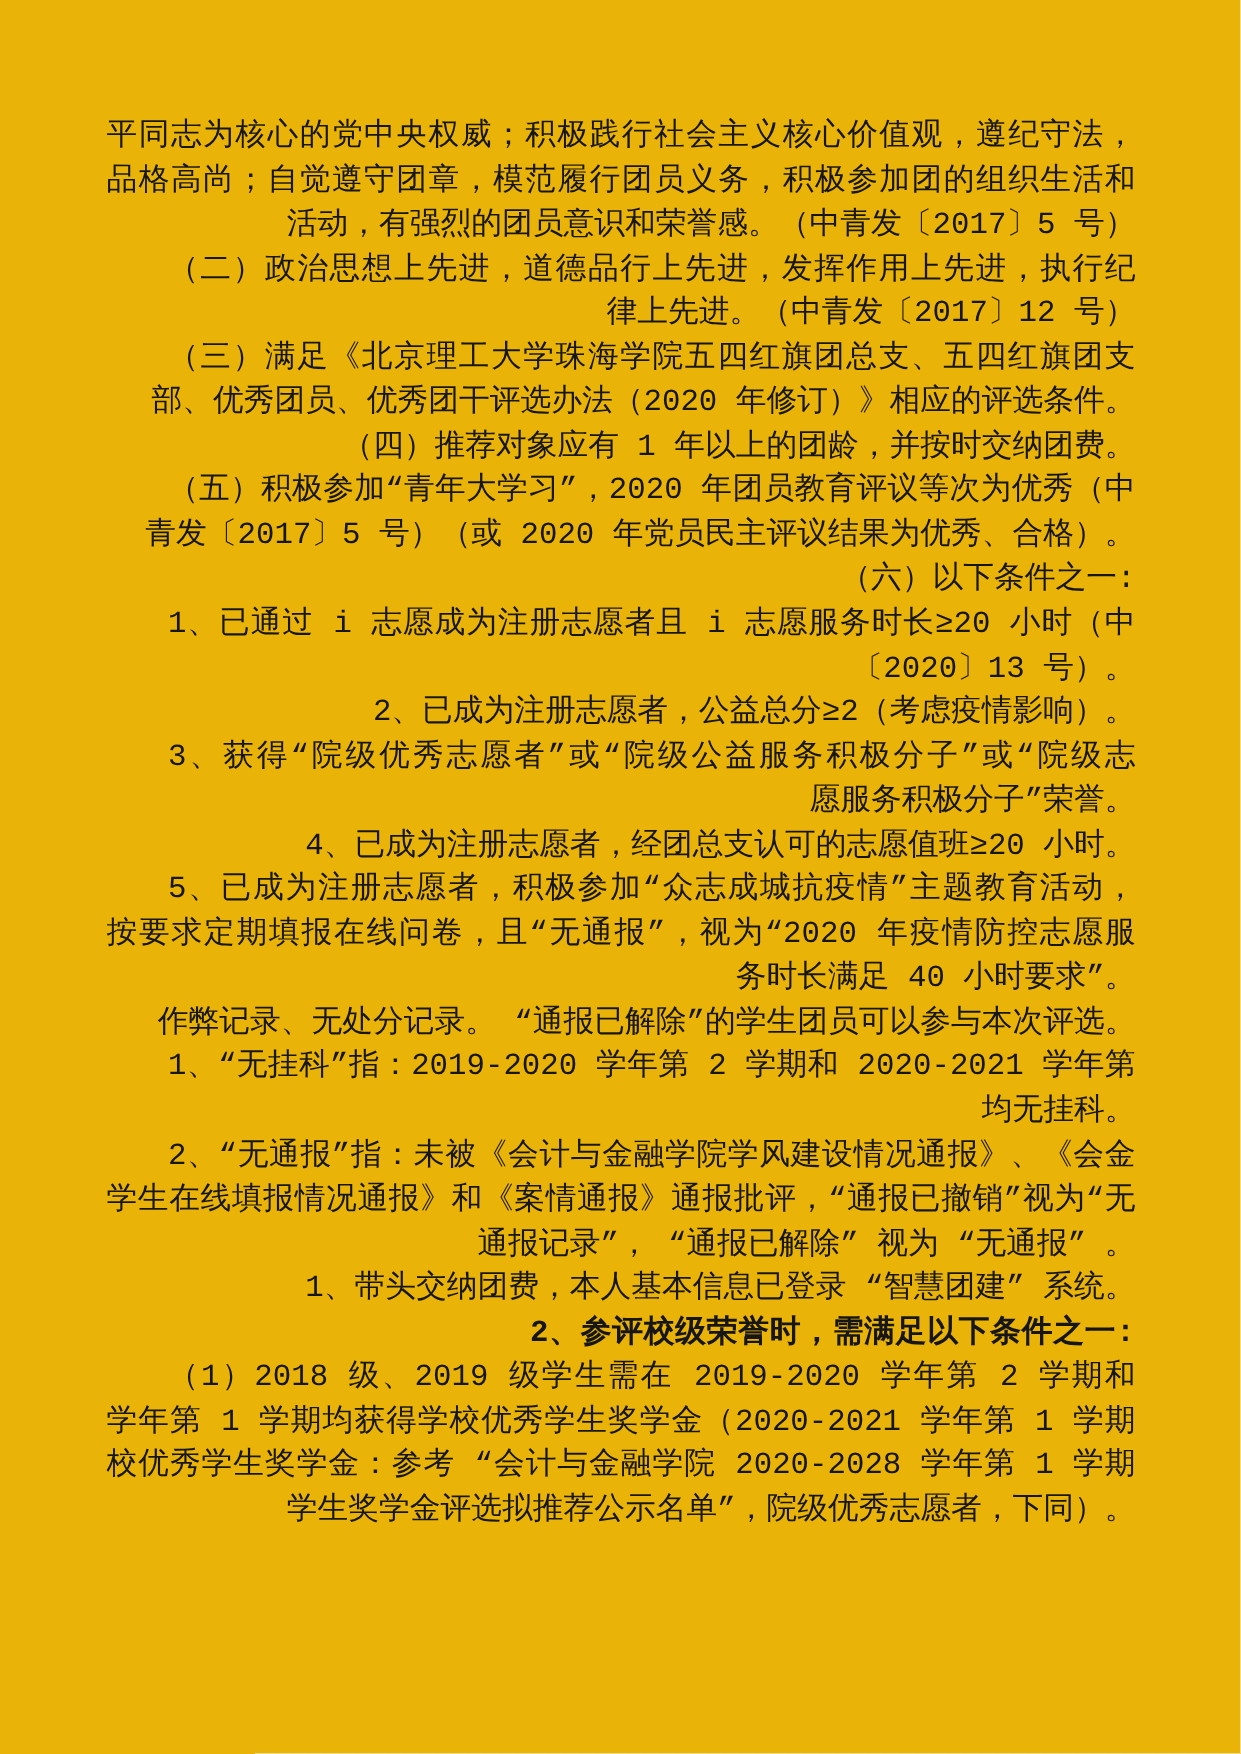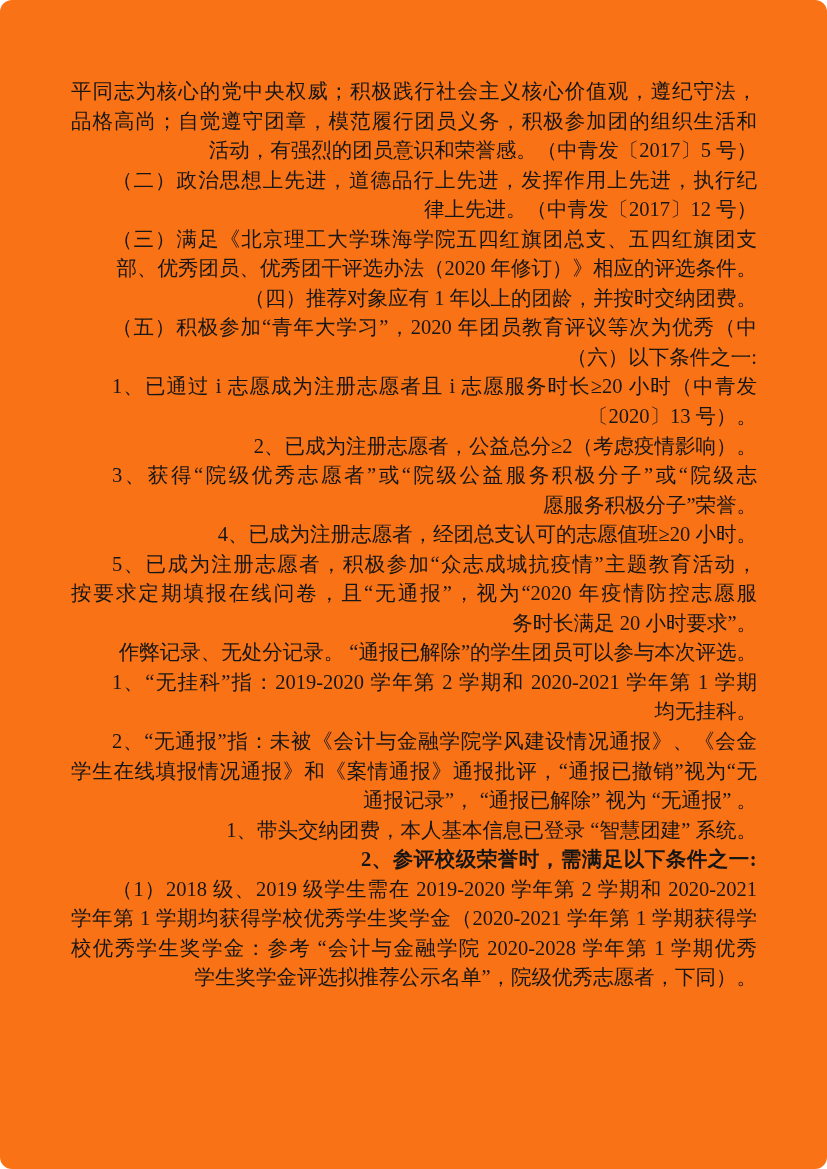--- a/index.html
+++ b/index.html
@@ -4,25 +4,24 @@
 <style>
   html, body {
     margin: 0;
     padding: 0;
     background: #ffffff;
   }
   .page {
     position: relative;
     width: 827px;
     height: 1169px;
-    background: #f97316;
+    background: #eab308;
     overflow: hidden;
-    font-family: Liberation Serif, serif;
+    font-family: Liberation Mono, monospace;
     color: #161616;
-    border-radius: 12px;
   }
   .doc {
     position: absolute;
     left: 71px;
     top: 77px;
     width: 686px;
     font-size: 20.5px;
     line-height: 29.55px;
   }
   p.line {
@@ -57,30 +56,31 @@
   <div class="doc">
     <p class="line fill">平同志为核心的党中央权威；积极践行社会主义核心价值观，遵纪守法，</p>
     <p class="line fill">品格高尚；自觉遵守团章，模范履行团员义务，积极参加团的组织生活和</p>
     <p class="line">活动，有强烈的团员意识和荣誉感。（中青发〔2017〕5 号）</p>
     <p class="line ind fill">（二）政治思想上先进，道德品行上先进，发挥作用上先进，执行纪</p>
     <p class="line">律上先进。（中青发〔2017〕12 号）</p>
     <p class="line ind fill">（三）满足《北京理工大学珠海学院五四红旗团总支、五四红旗团支</p>
     <p class="line">部、优秀团员、优秀团干评选办法（2020 年修订）》相应的评选条件。</p>
     <p class="line ind">（四）推荐对象应有 1 年以上的团龄，并按时交纳团费。</p>
     <p class="line ind fill">（五）积极参加“青年大学习”，2020 年团员教育评议等次为优秀（中</p>
+    <p class="line">青发〔2017〕5 号）（或 2020 年党员民主评议结果为优秀、合格）。</p>
     <p class="line ind">（六）以下条件之一:</p>
     <p class="line ind fill">1、已通过 i 志愿成为注册志愿者且 i 志愿服务时长≥20 小时（中青发</p>
     <p class="line">〔2020〕13 号）。</p>
     <p class="line ind">2、已成为注册志愿者，公益总分≥2（考虑疫情影响）。</p>
     <p class="line ind fill">3、获得“院级优秀志愿者”或“院级公益服务积极分子”或“院级志</p>
     <p class="line">愿服务积极分子”荣誉。</p>
     <p class="line ind">4、已成为注册志愿者，经团总支认可的志愿值班≥20 小时。</p>
     <p class="line ind fill">5、已成为注册志愿者，积极参加“众志成城抗疫情”主题教育活动，</p>
     <p class="line fill">按要求定期填报在线问卷，且“无通报”，视为“2020 年疫情防控志愿服</p>
-    <p class="line">务时长满足 20 小时要求”。</p>
+    <p class="line">务时长满足 40 小时要求”。</p>
     <p class="line">作弊记录、无处分记录。 “通报已解除”的学生团员可以参与本次评选。</p>
     <p class="line ind fill">1、“无挂科”指：2019-2020 学年第 2 学期和 2020-2021 学年第 1 学期</p>
     <p class="line">均无挂科。</p>
     <p class="line ind fill">2、“无通报”指：未被《会计与金融学院学风建设情况通报》、《会金</p>
     <p class="line fill">学生在线填报情况通报》和《案情通报》通报批评，“通报已撤销”视为“无</p>
     <p class="line">通报记录”， “通报已解除” 视为 “无通报” 。</p>
     <p class="line ind">1、带头交纳团费，本人基本信息已登录 “智慧团建” 系统。</p>
     <p class="line ind bold">2、参评校级荣誉时，需满足以下条件之一:</p>
     <p class="line ind fill">（1）2018 级、2019 级学生需在 2019-2020 学年第 2 学期和 2020-2021</p>
     <p class="line fill">学年第 1 学期均获得学校优秀学生奖学金（2020-2021 学年第 1 学期获得学</p>

